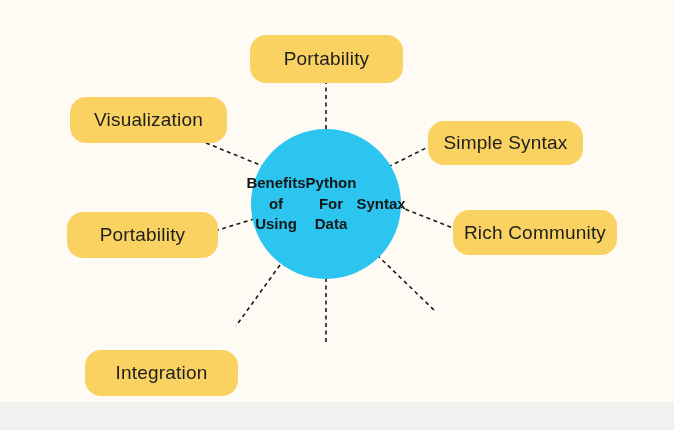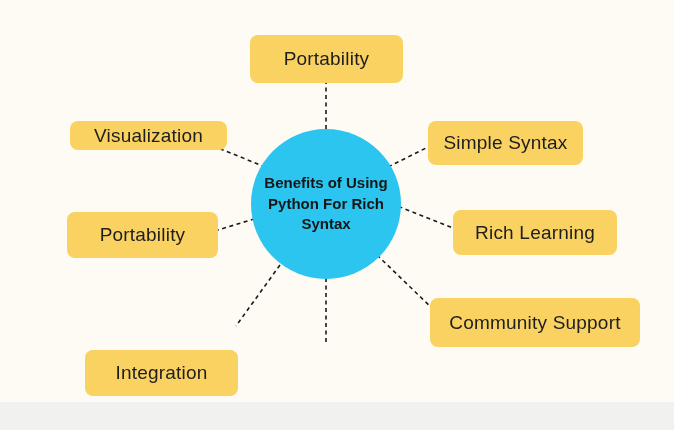--- a/index.html
+++ b/index.html
@@ -16,47 +16,47 @@
   }
   .connectors {
     position: absolute;
     left: 0; top: 0;
     z-index: 0;
   }
   .node {
     position: absolute;
     z-index: 2;
     background: #f9d262;
-    border-radius: 8px;
+    border-radius: 16px;
     display: flex;
     align-items: center;
     justify-content: center;
     font-size: 19px;
     font-weight: 500;
     letter-spacing: 0.2px;
     color: #1e1e1e;
     white-space: nowrap;
   }
   .node-portability      { left: 250px; top: 35px;  width: 153px; height: 48px; }
-  .node-visualization    { left: 70px;  top: 97px;  width: 157px; height: 29px; margin-top: 24px; }
+  .node-visualization    { left: 70px;  top: 97px;  width: 157px; height: 46px; }
   .node-simple-syntax    { left: 428px; top: 121px; width: 155px; height: 44px; }
   .node-versatility      { left: 67px;  top: 212px; width: 151px; height: 46px; }
   .node-rich-ecosystem   { left: 453px; top: 210px; width: 164px; height: 45px; }
   .node-integration      { left: 85px;  top: 322px; width: 153px; height: 46px; margin-top: 28px; }
   .node-machine-learning { left: 242px; top: 340px; width: 183px; height: 50px; }
   .node-community-support{ left: 430px; top: 298px; width: 210px; height: 49px; }
   .center-node {
     position: absolute;
     z-index: 3;
     left: 251px; top: 129px;
     width: 150px; height: 150px;
     border-radius: 50%;
     background: #2bc5f0;
     display: flex;
-    flex-direction: column;
+    flex-direction: row;
     align-items: center;
     justify-content: center;
     text-align: center;
     font-size: 15px;
     font-weight: 700;
     line-height: 1.38;
     color: #161616;
   }
   .footer-strip {
     position: absolute;
@@ -94,33 +94,30 @@
 
   <div class="node node-simple-syntax">
     <span>Simple Syntax</span>
   </div>
 
   <div class="node node-versatility">
     <span>Portability</span>
   </div>
 
   <div class="node node-rich-ecosystem">
-    <span>Rich Learning</span>
+    <span>Rich Community</span>
   </div>
 
   <div class="node node-integration">
     <span>Integration</span>
   </div>
 
 
-  <div class="node node-community-support">
-    <span>Community Support</span>
-  </div>
 
   <div class="center-node">
     <span>Benefits of Using</span>
-    <span>Python For Rich</span>
+    <span>Python For Data</span>
     <span>Syntax</span>
   </div>
 
   <div class="footer-strip"></div>
 
 </div>
 
 </body></html>

